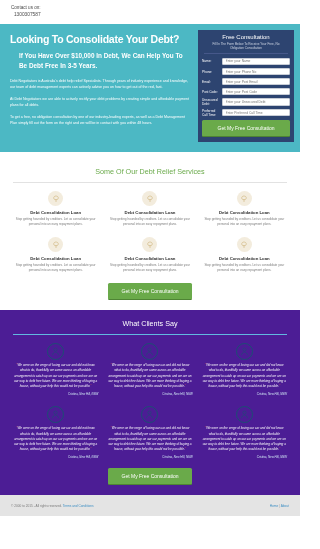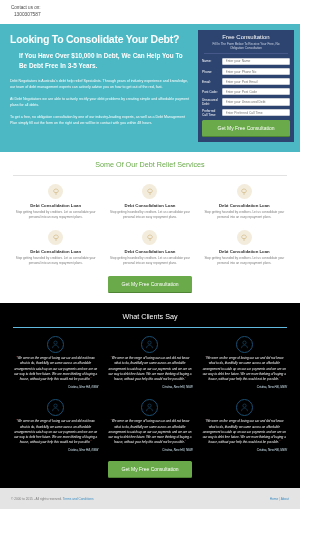--- a/index.html
+++ b/index.html
@@ -116,21 +116,21 @@
     border-bottom: 1.5px solid #4e8434;
     border-radius: 1.5px;
     color: #ffffff;
     font-size: 5px;
     font-family: "Liberation Sans", sans-serif;
     padding: 5px 0;
     cursor: pointer;
   }
 
   
-  .services { background: #ffffff; padding: 8px 13px 10px 13px; }
+  .services { background: #ffffff; padding: 15px 13px 10px 13px; }
   .sec-title {
     text-align: center;
     color: #6aaa4a;
     font-size: 7.2px;
     margin-bottom: 6px;
   }
   .hr { height: 1px; background: #e2e2e2; margin-bottom: 8px; }
   .grid3 { display: flex; gap: 9px; }
   .card { flex: 1 1 0; text-align: center; }
   .card-icon {
@@ -151,21 +151,21 @@
     border-bottom: 1.5px solid #4e8434;
     border-radius: 1.5px;
     color: #ffffff;
     font-size: 5px;
     font-family: "Liberation Sans", sans-serif;
     padding: 5px 14px;
     cursor: pointer;
   }
 
   
-  .testimonials { background: #000000; padding: 9px 13px 10px 13px; }
+  .testimonials { background: #4c1d95; padding: 9px 13px 10px 13px; }
   .testimonials .sec-title { color: #ffffff; }
   .testimonials .hr { background: #62b9e0; }
   .t-card { flex: 1 1 0; text-align: center; }
   .t-avatar {
     width: 17px; height: 17px;
     border-radius: 50%;
     border: 1px solid #1b4f73;
     margin: 0 auto 3.5px auto;
     display: flex; align-items: center; justify-content: center;
   }

